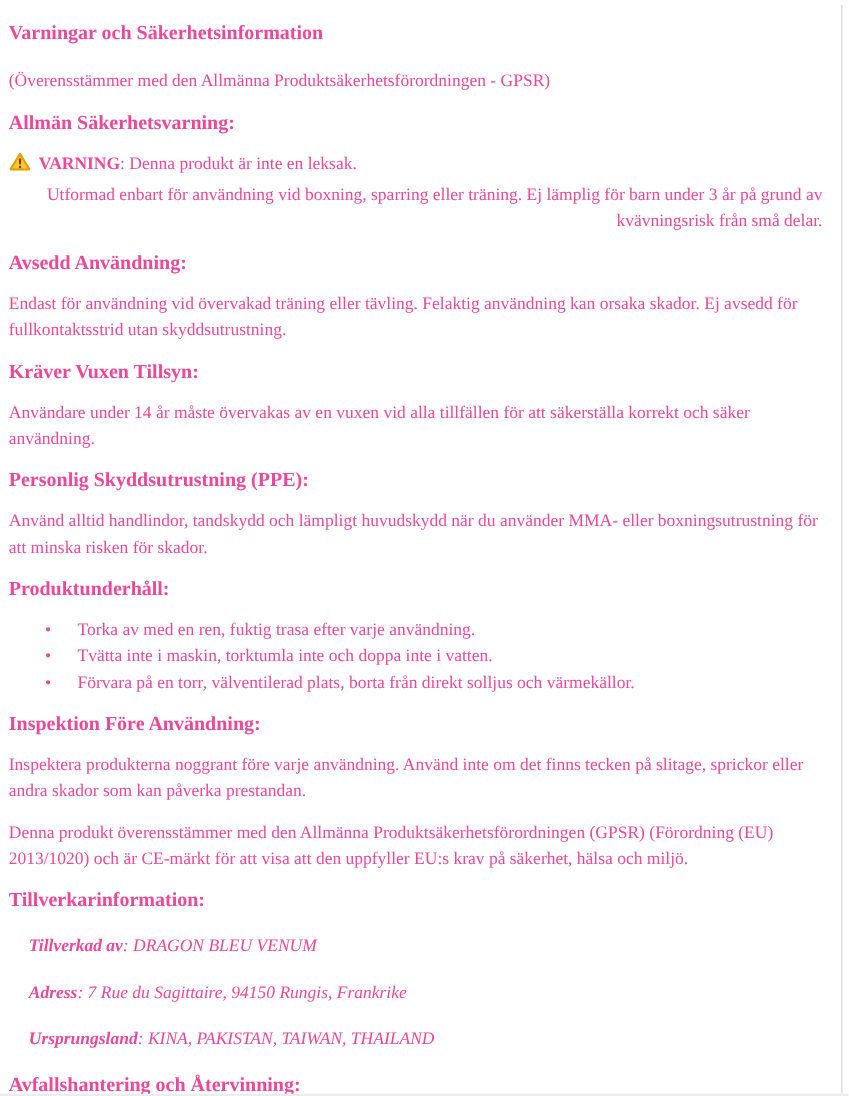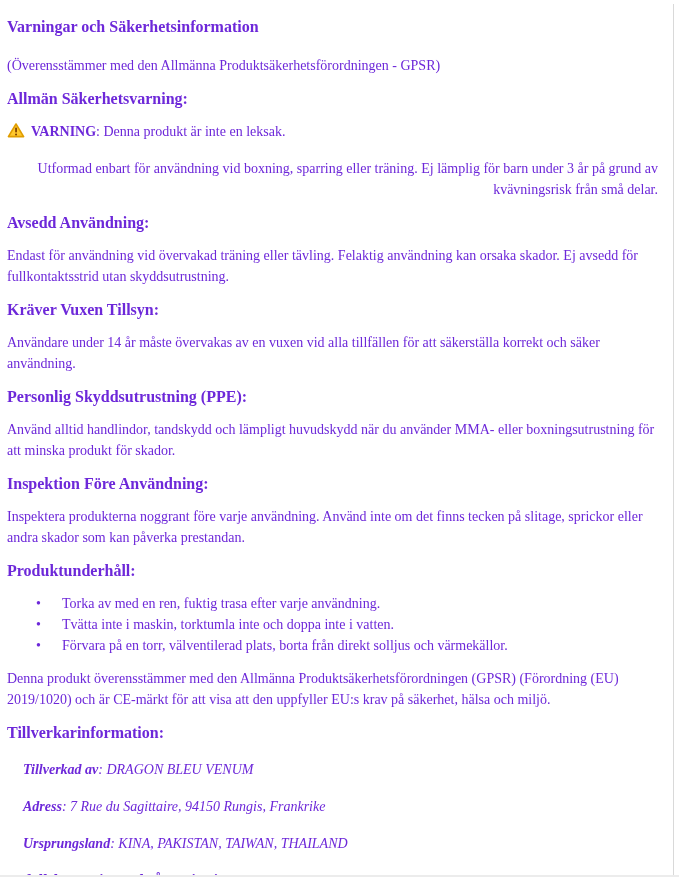--- a/index.html
+++ b/index.html
@@ -4,21 +4,21 @@
 <style>
   html, body { margin: 0; padding: 0; background: #ffffff; }
   .page {
     position: relative;
     width: 679px;
     height: 877px;
     background: #ffffff;
     font-family: "Liberation Serif", "DejaVu Serif", serif;
     font-size: 14px;
     line-height: 21px;
-    color: #6d28d9;
+    color: #ec4899;
     overflow: hidden;
     box-sizing: border-box;
     border-bottom: 2px solid #ececec;
   }
   .page-edge {
     position: absolute;
     top: 4px;
     bottom: 0;
     right: 5px;
     width: 1px;
@@ -36,21 +36,21 @@
     font-weight: bold;
   }
   .subtitle { margin: 0 0 11px 0; }
   h2 {
     font-size: 16px;
     line-height: 21px;
     margin: 12px 0 12px 0;
     font-weight: bold;
   }
   p { margin: 12px 0; }
-  .warn-line { margin: 12px 0 16px 0; }
+  .warn-line { margin: 12px 0 4px 0; }
   .after-warn { margin: 0 0 12px 0; text-align: right; }
   .warn-icon {
     display: inline-block;
     width: 18px;
     height: 15px;
     vertical-align: -2px;
     margin-right: 6px;
   }
   ul.maint-list {
     list-style: none;
@@ -102,39 +102,39 @@
       <p>Endast för användning vid övervakad träning eller tävling. Felaktig användning kan orsaka skador. Ej avsedd för fullkontaktsstrid utan skyddsutrustning.</p>
     </section>
 
     <section>
       <h2>Kräver Vuxen Tillsyn:</h2>
       <p>Användare under 14 år måste övervakas av en vuxen vid alla tillfällen för att säkerställa korrekt och säker användning.</p>
     </section>
 
     <section>
       <h2>Personlig Skyddsutrustning (PPE):</h2>
-      <p>Använd alltid handlindor, tandskydd och lämpligt huvudskydd när du använder MMA- eller boxningsutrustning för att minska produkt för skador.</p>
-    </section>
-
-    <section>
-      <h2>Inspektion Före Användning:</h2>
-      <p>Inspektera produkterna noggrant före varje användning. Använd inte om det finns tecken på slitage, sprickor eller andra skador som kan påverka prestandan.</p>
+      <p>Använd alltid handlindor, tandskydd och lämpligt huvudskydd när du använder MMA- eller boxningsutrustning för att minska risken för skador.</p>
     </section>
 
     <section>
       <h2>Produktunderhåll:</h2>
       <ul class="maint-list">
         <li>Torka av med en ren, fuktig trasa efter varje användning.</li>
         <li>Tvätta inte i maskin, torktumla inte och doppa inte i vatten.</li>
         <li>Förvara på en torr, välventilerad plats, borta från direkt solljus och värmekällor.</li>
       </ul>
     </section>
 
     <section>
-      <p>Denna produkt överensstämmer med den Allmänna Produktsäkerhetsförordningen (GPSR) (Förordning (EU) 2019/1020) och är CE-märkt för att visa att den uppfyller EU:s krav på säkerhet, hälsa och miljö.</p>
+      <h2>Inspektion Före Användning:</h2>
+      <p>Inspektera produkterna noggrant före varje användning. Använd inte om det finns tecken på slitage, sprickor eller andra skador som kan påverka prestandan.</p>
+    </section>
+
+    <section>
+      <p>Denna produkt överensstämmer med den Allmänna Produktsäkerhetsförordningen (GPSR) (Förordning (EU) 2013/1020) och är CE-märkt för att visa att den uppfyller EU:s krav på säkerhet, hälsa och miljö.</p>
     </section>
 
     <section>
       <h2>Tillverkarinformation:</h2>
       <div class="mfr-block">
         <p class="mfr-line"><strong>Tillverkad av</strong><span>: DRAGON BLEU VENUM</span></p>
         <p class="mfr-line"><strong>Adress</strong><span>: 7 Rue du Sagittaire, 94150 Rungis, Frankrike</span></p>
         <p class="mfr-line"><strong>Ursprungsland</strong><span>: KINA, PAKISTAN, TAIWAN, THAILAND</span></p>
       </div>
     </section>

